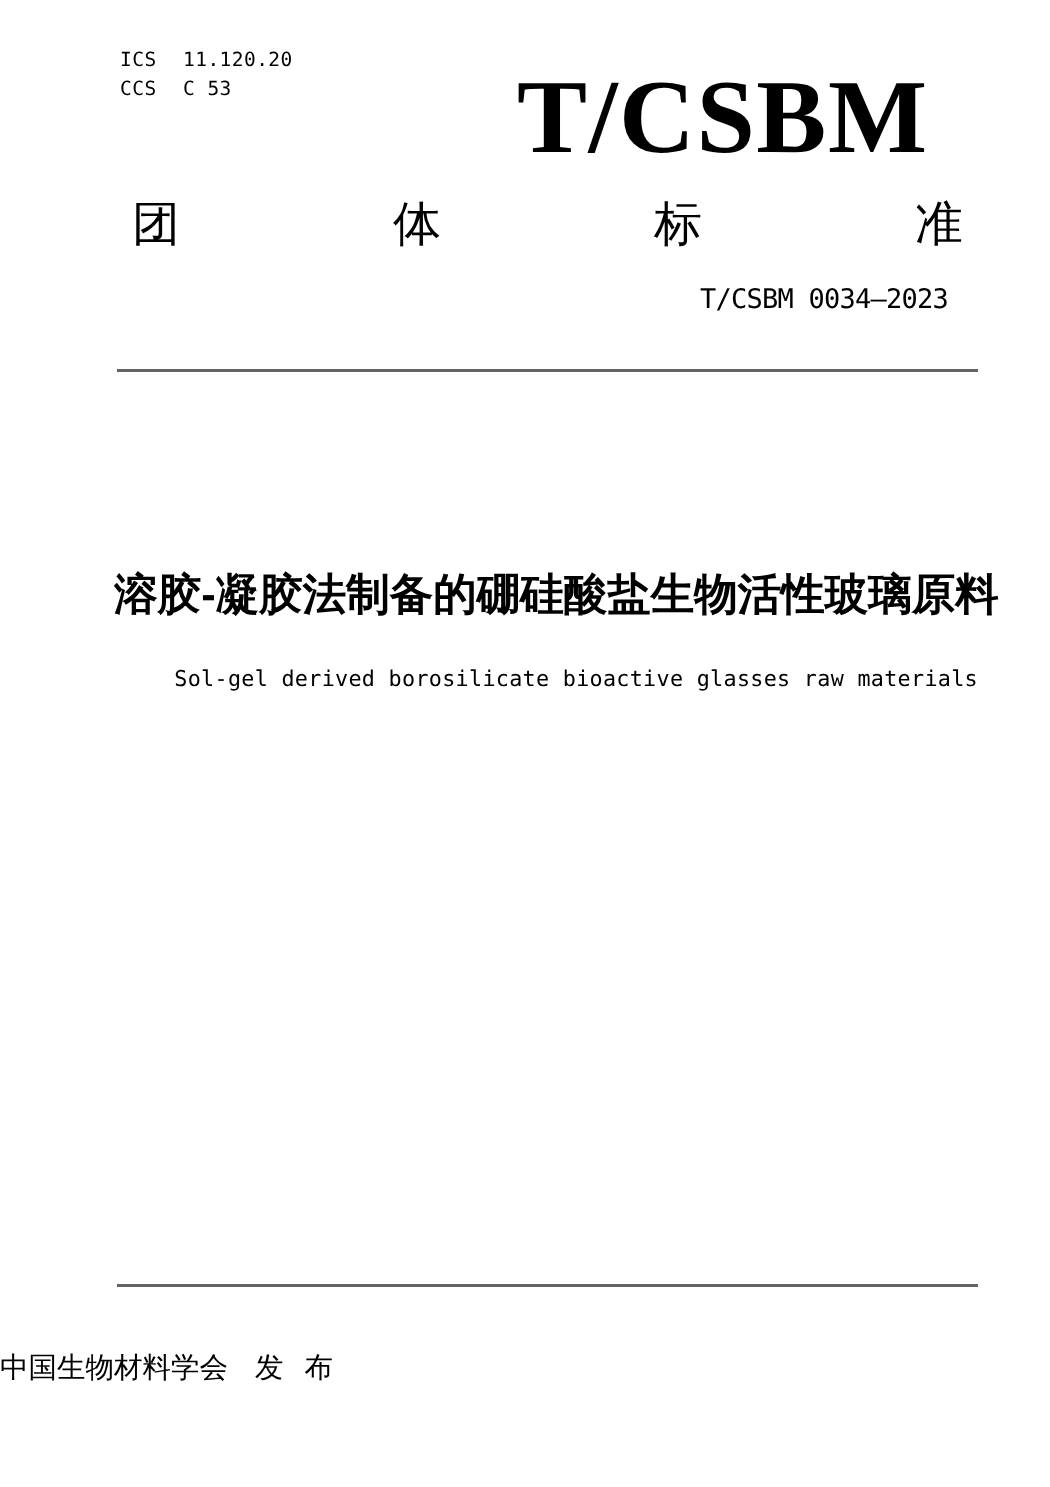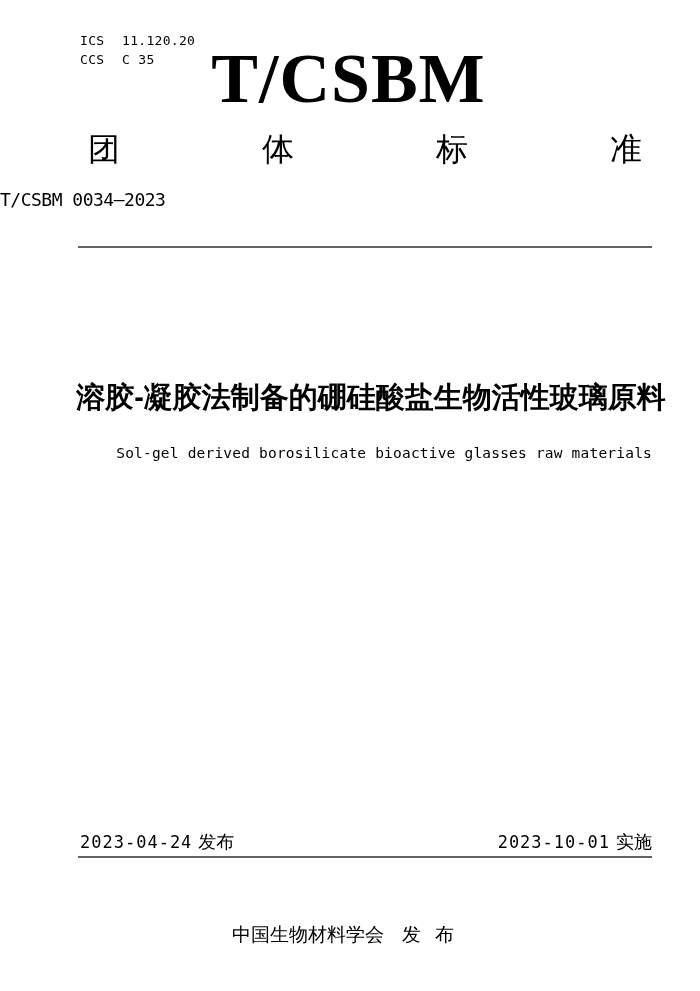--- a/index.html
+++ b/index.html
@@ -35,21 +35,21 @@
     min-width: 32px;
     margin-right: 10px;
   }
 
   
   .logo {
     position: absolute;
     top: 44px;
     left: 78px;
     right: 48px;
-    text-align: center;
+    text-align: right;
     padding-right: 33px;
     font-family: "Liberation Serif", serif;
     font-weight: 700;
     font-size: 70px;
     line-height: 1;
     letter-spacing: 1px;
     white-space: nowrap;
   }
 
   
@@ -64,20 +64,21 @@
     line-height: 1;
     font-family: "Liberation Sans", sans-serif;
   }
 
   
   .std-number {
     position: absolute;
     top: 189px;
     left: 0;
     right: 68px;
+    text-align: right;
     font-family: "DejaVu Sans Mono", monospace;
     font-size: 18px;
     letter-spacing: -0.5px;
     line-height: 1.2;
     white-space: nowrap;
   }
 
   .rule {
     position: absolute;
     left: 78px;
@@ -136,70 +137,61 @@
     font-size: 18px;
     margin-left: 6px;
   }
 
   
   .publisher-row {
     position: absolute;
     top: 901px;
     left: 0;
     width: 100%;
-    text-align: center;
+    text-align: left;
     font-size: 19px;
     line-height: 24px;
     white-space: nowrap;
-    margin-top: 22px;
   }
   .publisher-action {
     margin-left: 18px;
     letter-spacing: 14px;
   }
 </style>
 </head>
 <body>
 
 <div class="page">
 
   <div class="codes">
     <div>
       <span class="code-label">ICS</span><span>11.120.20</span>
     </div>
     <div>
-      <span class="code-label">CCS</span><span>C 35</span>
+      <span class="code-label">CCS</span><span>C 53</span>
     </div>
   </div>
 
   <div class="logo">T/CSBM</div>
 
   <div class="type-row">
     <span>团</span>
     <span>体</span>
     <span>标</span>
     <span>准</span>
   </div>
 
   <div class="std-number">T/CSBM 0034—2023</div>
 
   <div class="rule rule-top"></div>
 
   <div class="title-cn">溶胶-凝胶法制备的硼硅酸盐生物活性玻璃原料</div>
 
   <div class="title-en">Sol-gel derived borosilicate bioactive glasses raw materials</div>
 
-  <div class="dates-row">
-    <div>
-      <span class="date-value">2023-04-24</span><span class="date-label">发布</span>
-    </div>
-    <div>
-      <span class="date-value">2023-10-01</span><span class="date-label">实施</span>
-    </div>
-  </div>
 
   <div class="rule rule-bottom"></div>
 
   <div class="publisher-row">
     <span>中国生物材料学会</span><span class="publisher-action">发布</span>
   </div>
 
 </div>
 
 </body></html>

